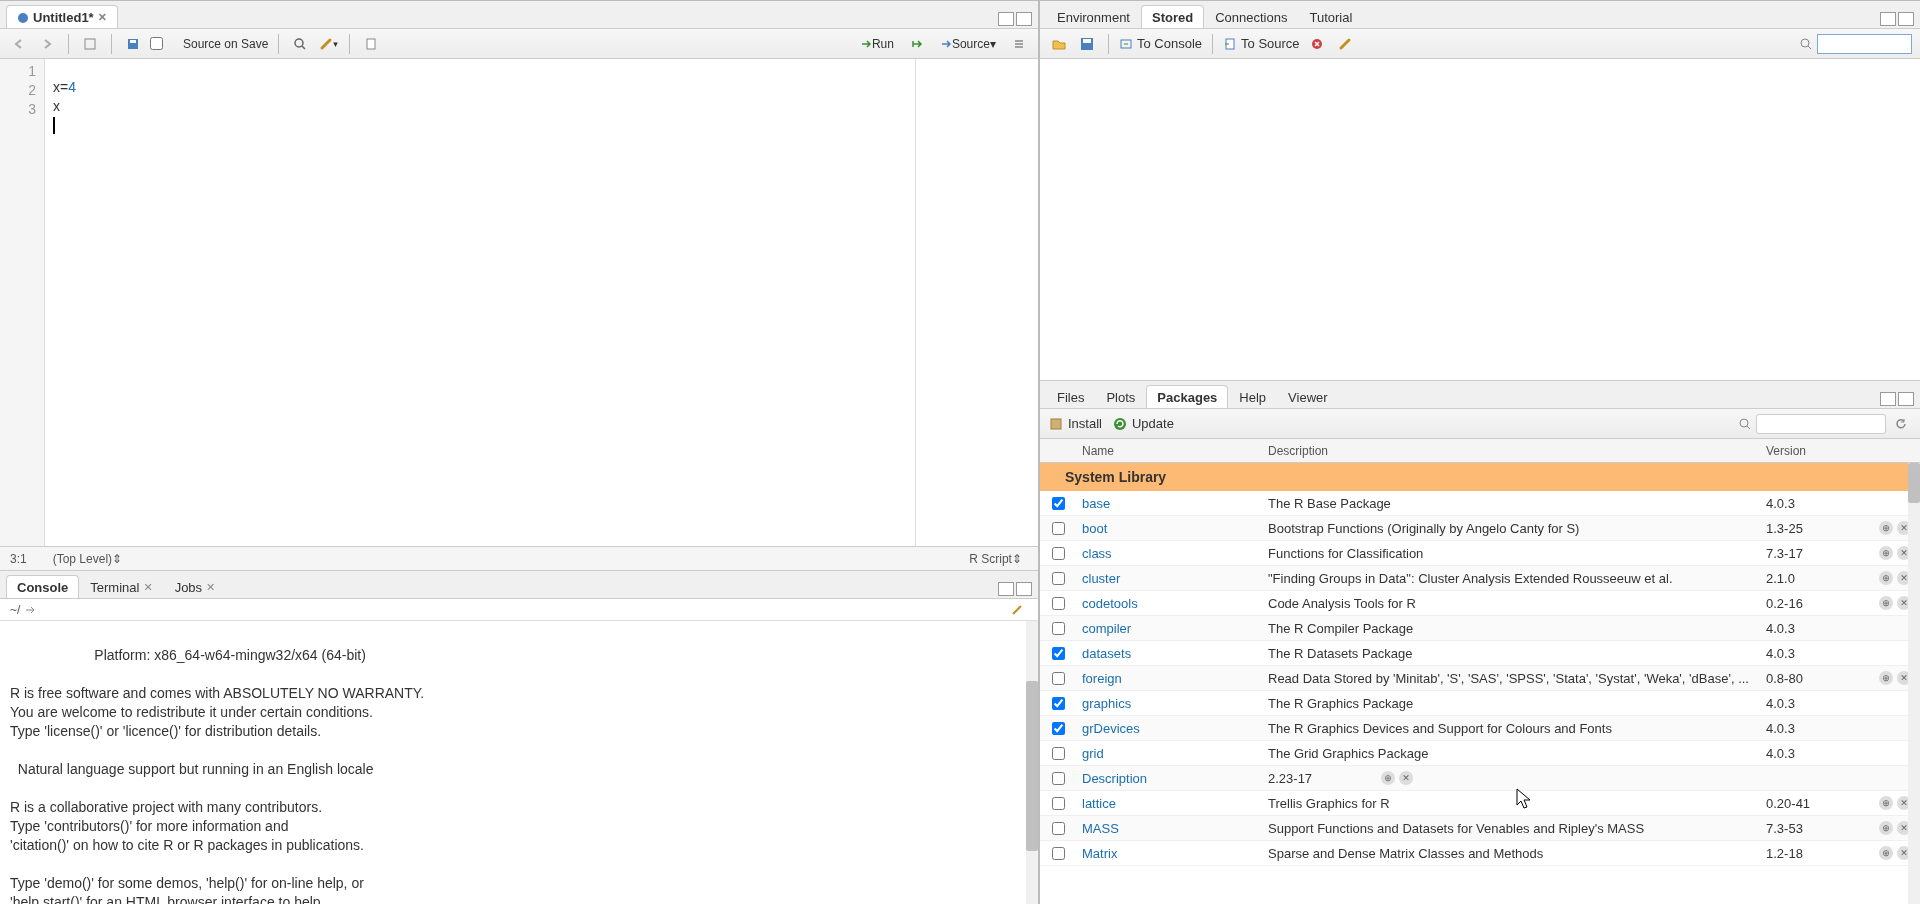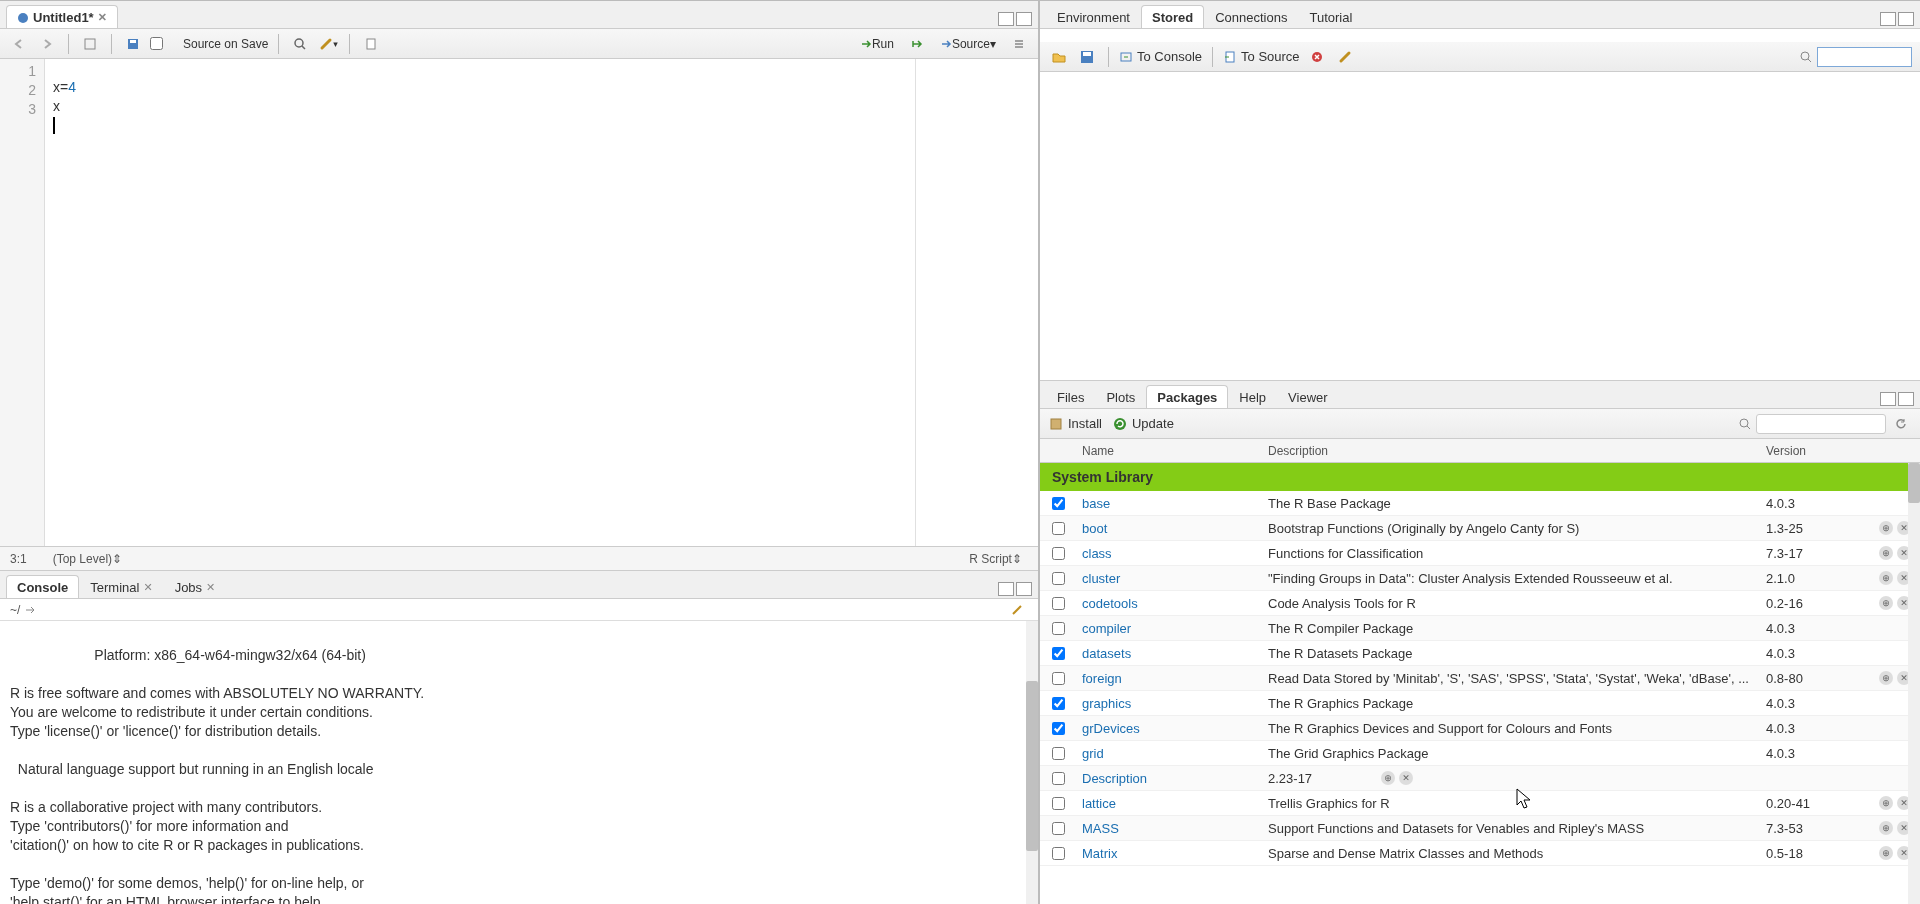--- a/index.html
+++ b/index.html
@@ -65,21 +65,21 @@
 .pkg-search input { width: 130px; border: 1px solid #ccc; border-radius: 3px; padding: 2px 4px; font-size: 12px; }
 
 .pkg-head { height: 24px; background: #f5f5f5; border-bottom: 1px solid #ccc; display: flex; align-items: center; font-size: 12px; color: #555; }
 .pkg-head .c0 { width: 36px; }
 .pkg-head .c1 { width: 186px; padding-left: 6px; }
 .pkg-head .c2 { flex: 1; padding-left: 6px; }
 .pkg-head .c3 { width: 110px; padding-left: 6px; }
 .pkg-head .c4 { width: 50px; }
 
 .pkg-body { flex: 1; overflow: hidden; position: relative; }
-.pkg-section { padding: 6px 12px; font-weight: 700; font-size: 14px; background: #84cc16; }
+.pkg-section { padding: 6px 25px; font-weight: 700; font-size: 14px; background: #fdba74; }
 .pkg-row { display: flex; align-items: center; min-height: 25px; padding: 2px 0; border-bottom: 1px solid #f0f0f0; font-size: 13px; }
 .pkg-row:nth-child(even) { background: #fafafa; }
 .pkg-row .c0 { width: 36px; display: flex; justify-content: center; }
 .pkg-row .c1 { width: 186px; padding-left: 6px; color: #1a6eb1; cursor: pointer; }
 .pkg-row .c2 { flex: 1; padding-left: 6px; color: #333; }
 .pkg-row .c3 { width: 110px; padding-left: 6px; color: #333; }
 .pkg-row .c4 { width: 50px; display: flex; gap: 4px; justify-content: center; }
 .row-icon { width: 14px; height: 14px; border-radius: 50%; background: #ddd; display: inline-flex; align-items: center; justify-content: center; font-size: 9px; color: #666; cursor: pointer; }
 
 svg { display: block; }
@@ -328,21 +328,21 @@
           <div class="scroll-track">
             <div class="scroll-thumb" style="top:60px;height:170px;"></div>
           </div>
         </div>
       </div>
 
     </div>
 
     <div class="right-col">
 
-      <div class="pane" style="height: 380px; gap: 13px;">
+      <div class="pane" style="height: 380px;">
         <div class="tabbar">
           <div class="tab">
               <span>Environment</span>
             </div>
           <div class="tab active">
               <span>Stored</span>
             </div>
           <div class="tab">
               <span>Connections</span>
             </div>
@@ -612,21 +612,21 @@
                   <span class="row-icon">⊕</span>
                   <span class="row-icon">✕</span>
                 </div>
               </div>
               <div class="pkg-row">
                 <div class="c0">
                   <input type="checkbox" style="">
                 </div>
                 <div class="c1">Matrix</div>
                 <div class="c2">Sparse and Dense Matrix Classes and Methods</div>
-                <div class="c3">0.5-18</div>
+                <div class="c3">1.2-18</div>
                 <div class="c4">
                   <span class="row-icon">⊕</span>
                   <span class="row-icon">✕</span>
                 </div>
               </div>
             </div>
           <div class="scroll-track" style="top:0;">
             <div class="scroll-thumb" style="top:0;height:40px;"></div>
           </div>
 

